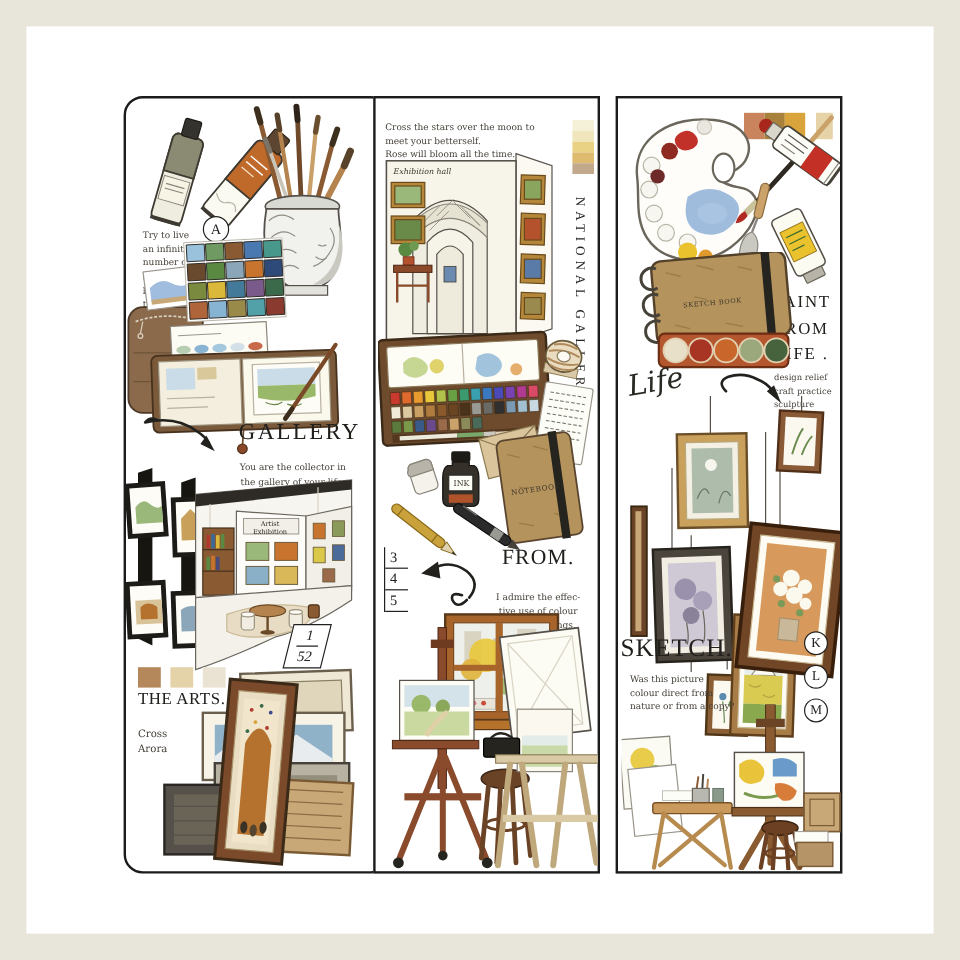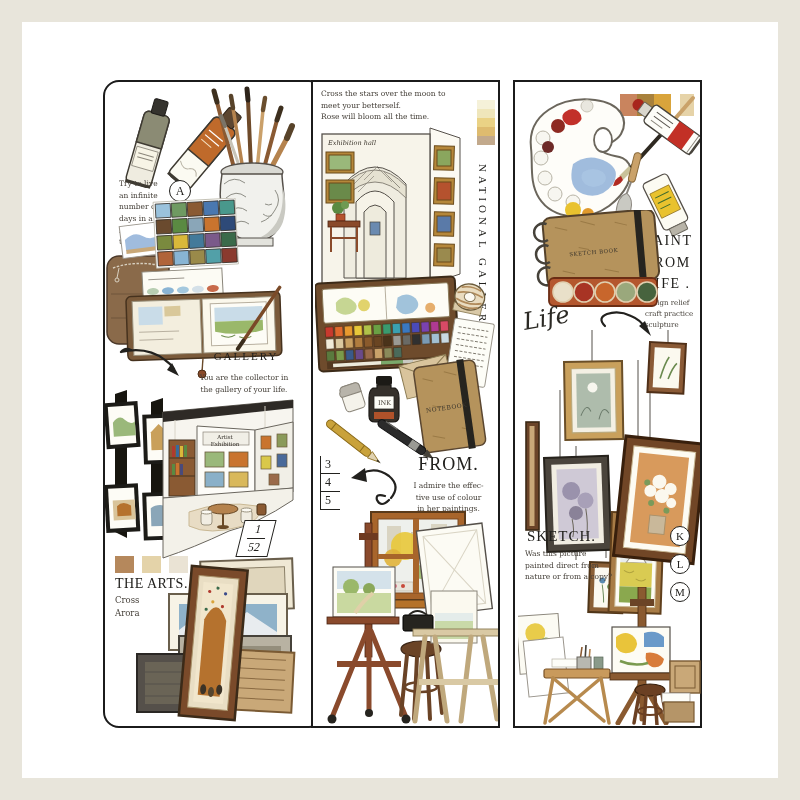--- a/index.html
+++ b/index.html
@@ -4,21 +4,21 @@
 <style>
   html,body{margin:0;padding:0;}
   body{width:800px;height:800px;background:#e8e5db;font-family:"Liberation Serif",serif;overflow:hidden;}
   .stage{position:relative;width:800px;height:800px;}
   .card{position:absolute;left:22px;top:22px;width:756px;height:756px;background:#ffffff;}
   .panel{position:absolute;top:80px;height:648px;background:#fff;border:2px solid #1b1b1b;box-sizing:border-box;}
   #panel-left{left:103px;width:222px;border-radius:16px;}
   #panel-mid{left:311px;width:189px;}
   #panel-right{left:513px;width:189px;}
   .abs{position:absolute;}
-  .pre{white-space:pre-line;}
+  .pre{white-space:pre-line;margin-top:12px;}
   .smalltext{font-family:"DejaVu Serif",serif;font-size:7.5px;line-height:1.55;color:#46413a;}
   .heading{font-family:"Liberation Serif",serif;color:#21201d;}
   .badge{width:20px;height:20px;border:1.6px solid #22211e;border-radius:50%;display:flex;align-items:center;justify-content:center;
          font-family:"Liberation Serif",serif;font-size:11px;color:#22211e;box-sizing:border-box;background:#fff;}
   .chip{display:inline-block;width:19px;height:17px;margin-right:4px;}
   .vchip{width:18px;height:9px;}
   .vertical-title{font-family:"Liberation Serif",serif;font-size:11px;letter-spacing:4px;color:#23221f;
                   transform:rotate(90deg);transform-origin:0 0;width:215px;}
   .fraction{transform:skewX(-14deg);border:1.5px solid #22211e;padding:1px 6px;display:inline-block;background:#fff;}
   .fraction .num{display:block;font-family:"Liberation Serif",serif;font-size:12px;color:#22211e;border-bottom:1.5px solid #22211e;padding:0 3px 1px;text-align:center;}
@@ -162,21 +162,21 @@
       </g>
       <line x1="98" y1="160" x2="97" y2="174" stroke="#6a4a2a" stroke-width="1.4"></line>
       <circle cx="97" cy="176" r="4" fill="#8a4a2a" stroke="#4c2e16"></circle>
     </svg>
 
     <svg class="abs" style="left:12px;top:264px" width="66" height="36" viewBox="0 0 66 36">
       <path d="M4,6 q4,-5 10,-2 M4,6 Q30,0 48,14 Q54,18 57,23" fill="none" stroke="#22211e" stroke-width="2.2" stroke-linecap="round"></path>
       <polygon points="50,24 62,30 55,17" fill="#22211e"></polygon>
     </svg>
 
-    <div class="abs heading" style="left:94px;top:268px;width:94px;text-align:center;font-size:11px;letter-spacing:2px">GALLERY</div>
+    <div class="abs heading" style="left:94px;top:268px;width:94px;text-align:center;font-size:19px;letter-spacing:2px">GALLERY</div>
     <div class="abs smalltext pre" style="left:88px;top:290px;width:102px;text-align:center">You are the collector in
 the gallery of your life.</div>
 
     <svg class="abs" style="left:0;top:306px" width="192" height="172" viewBox="0 0 192 172">
       <g>
         <polygon points="10,6 22,2 22,150 10,144" fill="#17150f"></polygon>
         <polygon points="46,14 58,10 58,152 46,147" fill="#17150f"></polygon>
         <g transform="rotate(-4 18 36)">
             <rect x="0" y="14" width="34" height="46" fill="#1c1b17"></rect>
             <rect x="4" y="18" width="26" height="38" fill="#fdfcf6"></rect>
@@ -703,23 +703,23 @@
           </g>
         <g fill="#7a9a5a">
             <circle cx="32" cy="64" r="3"></circle>
             <circle cx="48" cy="70" r="3"></circle>
             <circle cx="26" cy="44" r="3"></circle>
           </g>
         <rect x="32" y="76" width="16" height="18" fill="#c9b89a" stroke="#a8906a"></rect>
       </g>
     </svg>
 
-    <div class="abs heading" style="left:12px;top:446px;font-size:15px;letter-spacing:1px">SKETCH.</div>
+    <div class="abs heading" style="left:2px;top:446px;font-size:21px;letter-spacing:1px">SKETCH.</div>
     <div class="abs smalltext pre" style="left:10px;top:466px;width:96px">Was this picture
-painted direct from
+colour direct from
 nature or from a copy?</div>
 
     <div class="abs badge" style="left:155px;top:444px">K</div>
     <div class="abs badge" style="left:155px;top:472px">L</div>
     <div class="abs badge" style="left:155px;top:500px">M</div>
 
     <svg class="abs" style="left:3px;top:505px" width="183" height="138" viewBox="0 0 183 138">
       <g transform="rotate(-4 20 56)">
           <rect x="0" y="28" width="42" height="58" fill="#fcfbf3" stroke="#8a857a"></rect>
           <circle cx="18" cy="46" r="10" fill="#e9cc4a"></circle>

